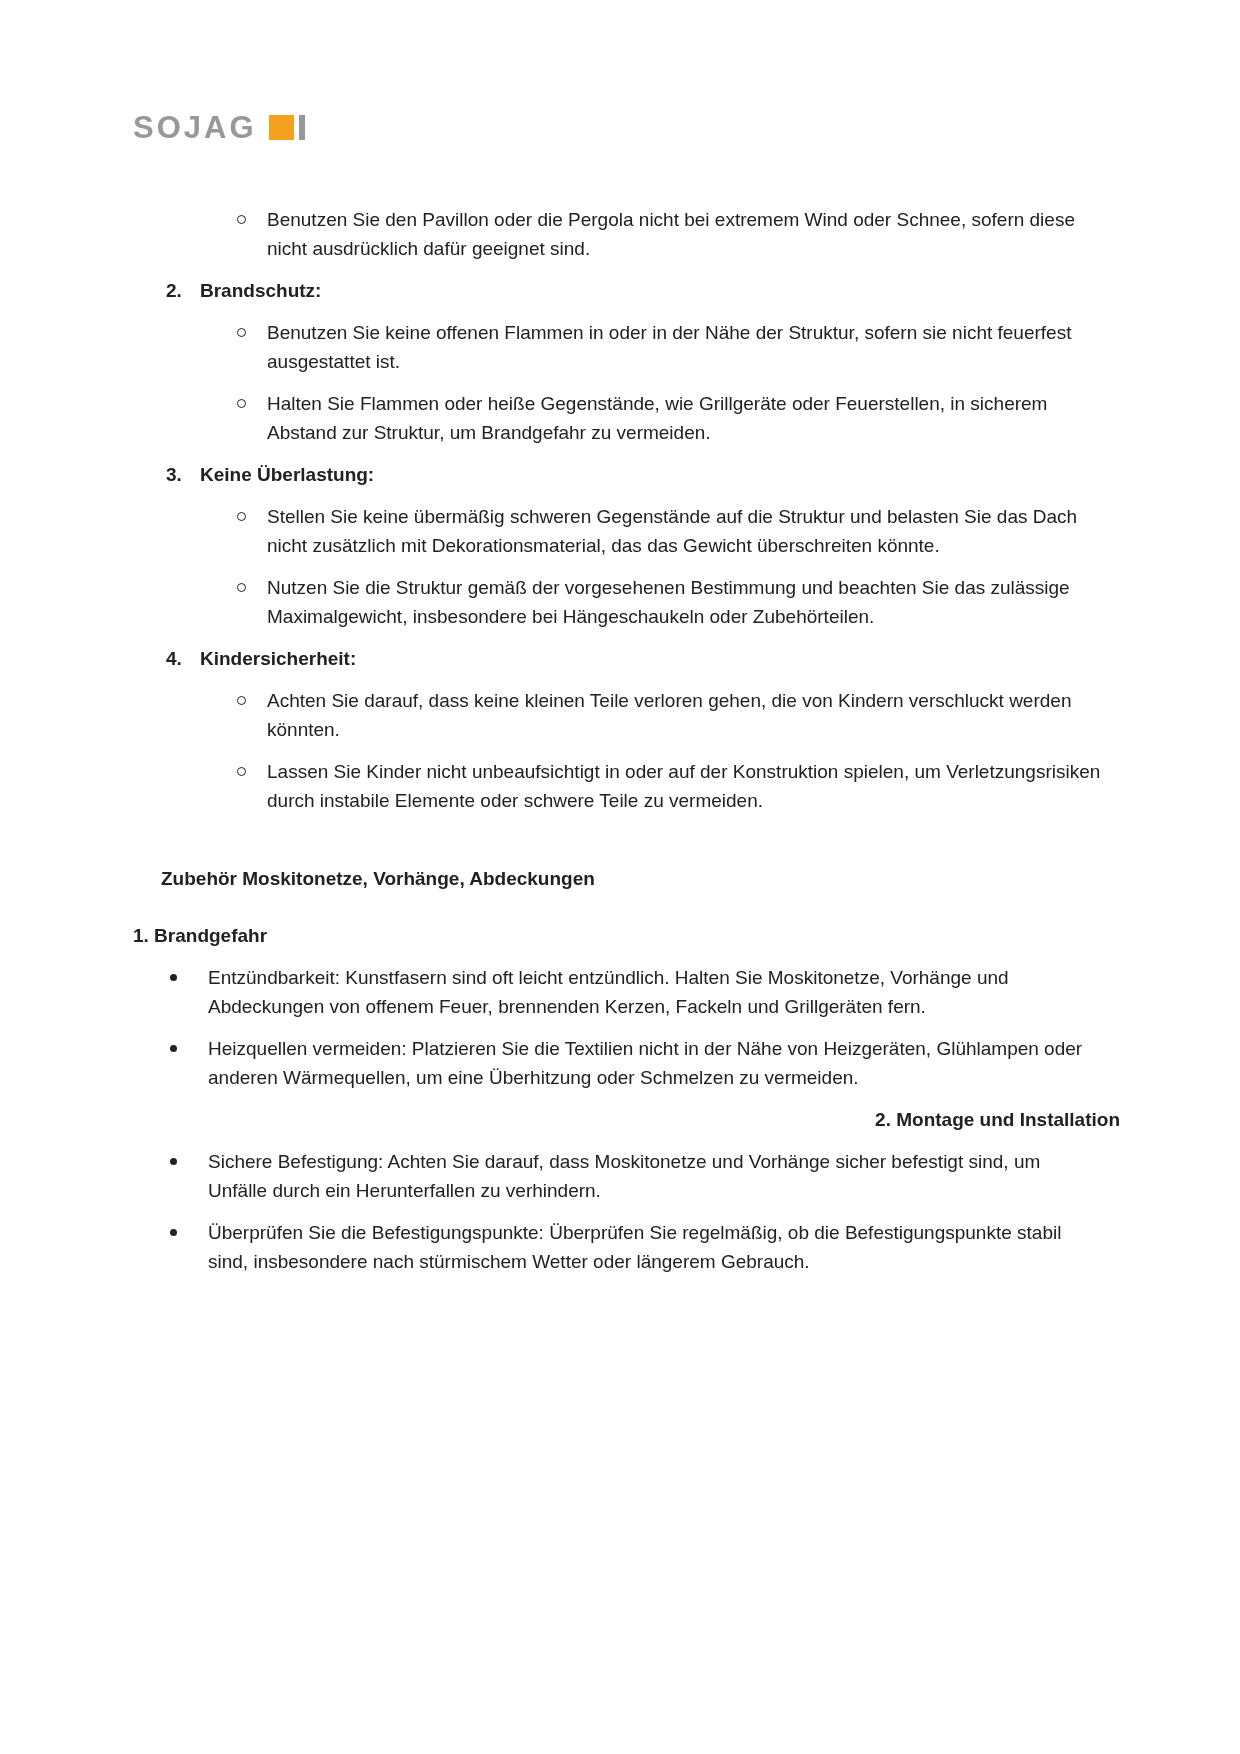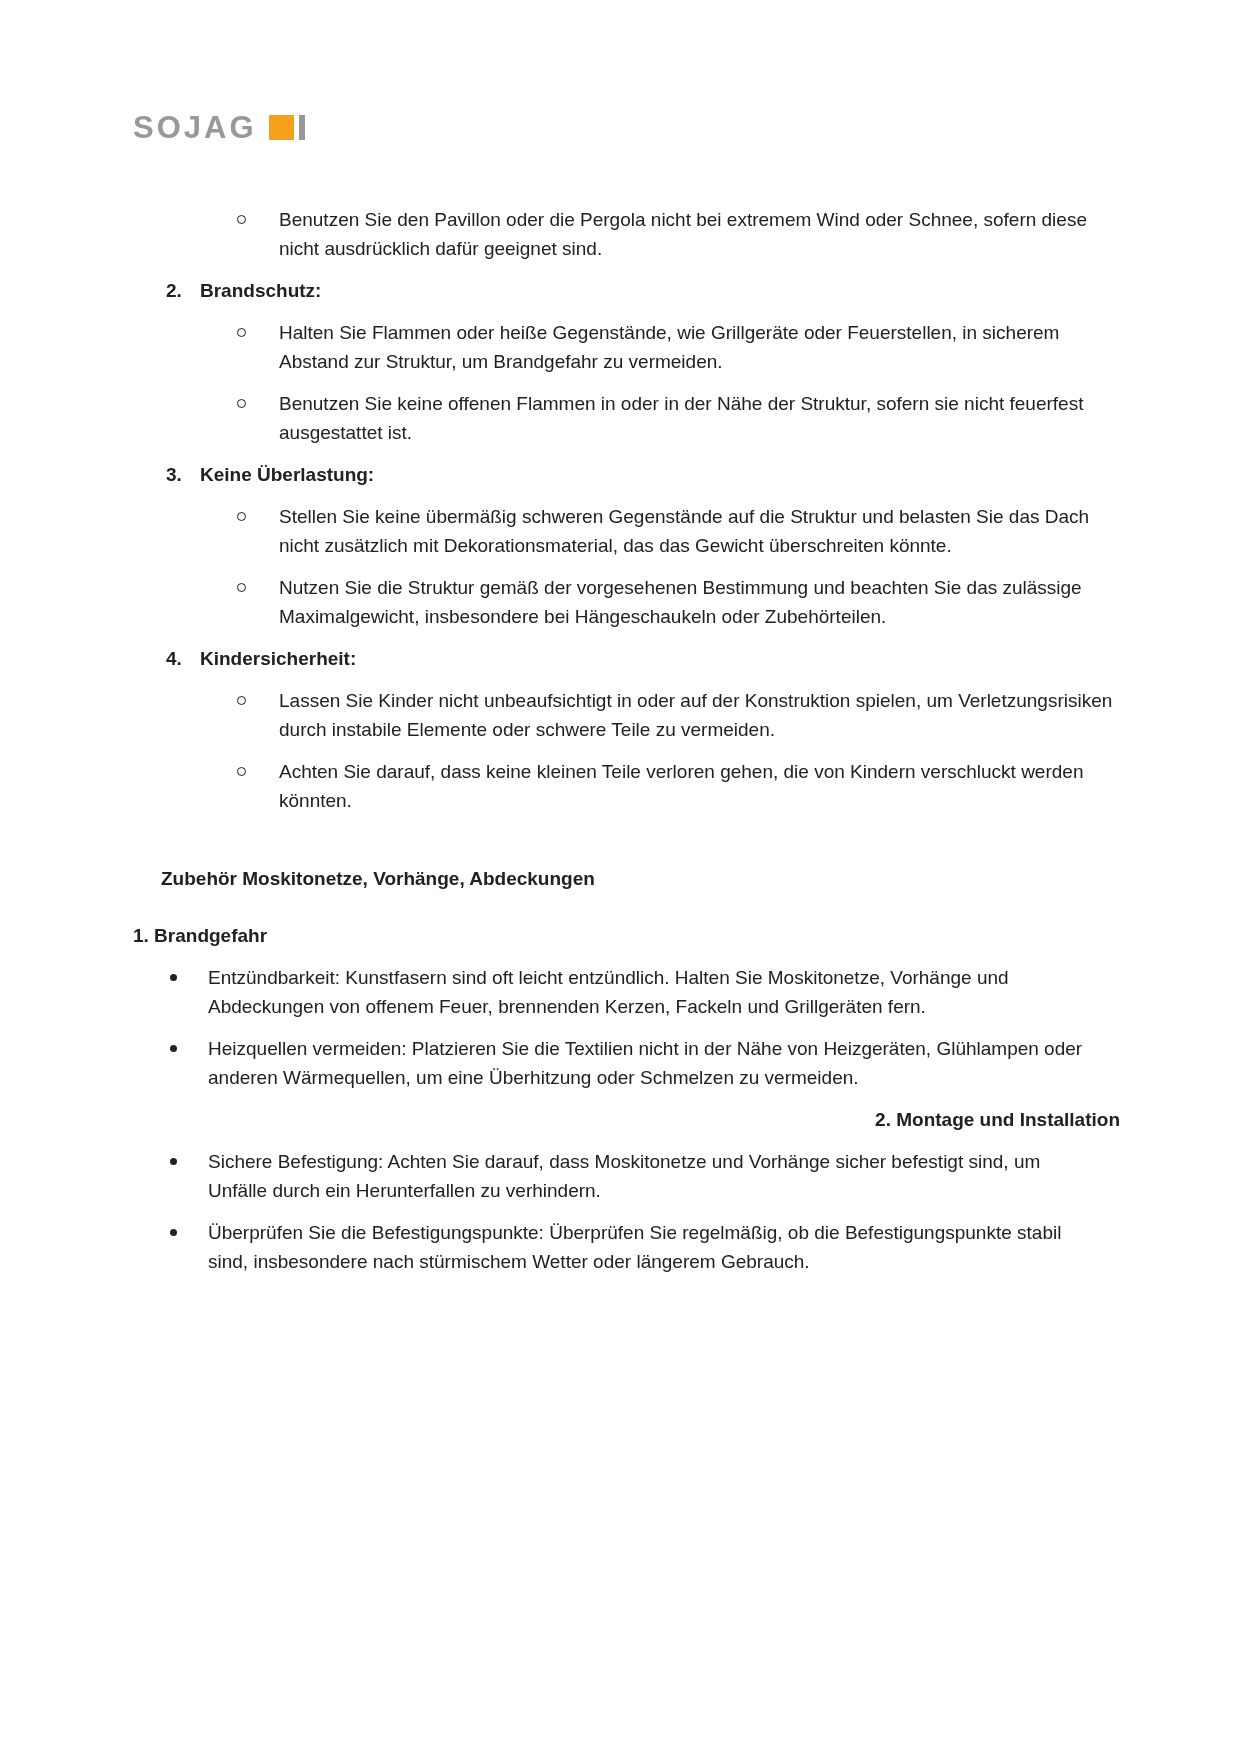--- a/index.html
+++ b/index.html
@@ -28,21 +28,21 @@
 
   
   .doc { font-size: 19px; line-height: 29px; }
   .block { margin-bottom: 13px; }
 
   
   .num-heading { display: flex; font-weight: 700; margin-left: 33px; margin-top: 0; }
   .num-heading .num { width: 34px; flex: 0 0 34px; }
 
   
-  .o-bullet { display: flex; margin-left: 104px; gap: 12px; }
+  .o-bullet { display: flex; margin-left: 104px; }
   .o-marker-cell { width: 30px; flex: 0 0 30px; }
   .o-marker {
     display: block;
     width: 9px; height: 9px;
     border: 1.5px solid #212121;
     border-radius: 50%;
     margin-top: 10px;
   }
   .o-text { max-width: 845px; }
 
@@ -83,27 +83,27 @@
     </div>
 
     <div class="block num-heading">
       <span class="num">2.</span>
       <span>Brandschutz:</span>
     </div>
     <div class="block o-bullet">
       <span class="o-marker-cell">
           <span class="o-marker"></span>
         </span>
-      <span class="o-text">Halten Sie Flammen oder heiße Gegenstände, wie Grillgeräte oder Feuerstellen, in sicherem Abstand zur Struktur, um Brandgefahr zu vermeiden.</span>
+      <span class="o-text">Benutzen Sie keine offenen Flammen in oder in der Nähe der Struktur, sofern sie nicht feuerfest ausgestattet ist.</span>
     </div>
     <div class="block o-bullet">
       <span class="o-marker-cell">
           <span class="o-marker"></span>
         </span>
-      <span class="o-text">Benutzen Sie keine offenen Flammen in oder in der Nähe der Struktur, sofern sie nicht feuerfest ausgestattet ist.</span>
+      <span class="o-text">Halten Sie Flammen oder heiße Gegenstände, wie Grillgeräte oder Feuerstellen, in sicherem Abstand zur Struktur, um Brandgefahr zu vermeiden.</span>
     </div>
 
     <div class="block num-heading">
       <span class="num">3.</span>
       <span>Keine Überlastung:</span>
     </div>
     <div class="block o-bullet">
       <span class="o-marker-cell">
           <span class="o-marker"></span>
         </span>
@@ -117,27 +117,27 @@
     </div>
 
     <div class="block num-heading">
       <span class="num">4.</span>
       <span>Kindersicherheit:</span>
     </div>
     <div class="block o-bullet">
       <span class="o-marker-cell">
           <span class="o-marker"></span>
         </span>
-      <span class="o-text">Lassen Sie Kinder nicht unbeaufsichtigt in oder auf der Konstruktion spielen, um Verletzungsrisiken durch instabile Elemente oder schwere Teile zu vermeiden.</span>
+      <span class="o-text">Achten Sie darauf, dass keine kleinen Teile verloren gehen, die von Kindern verschluckt werden könnten.</span>
     </div>
     <div class="block o-bullet">
       <span class="o-marker-cell">
           <span class="o-marker"></span>
         </span>
-      <span class="o-text">Achten Sie darauf, dass keine kleinen Teile verloren gehen, die von Kindern verschluckt werden könnten.</span>
+      <span class="o-text">Lassen Sie Kinder nicht unbeaufsichtigt in oder auf der Konstruktion spielen, um Verletzungsrisiken durch instabile Elemente oder schwere Teile zu vermeiden.</span>
     </div>
 
     <h2 class="block section-heading spacer-top" style="font-size:19px;">Zubehör Moskitonetze, Vorhänge, Abdeckungen</h2>
 
     <h3 class="block section-heading" style="font-size:19px;margin-top:28px;">1. Brandgefahr</h3>
     <div class="block disc-bullet">
       <span class="disc-marker-cell">
           <span class="disc-marker"></span>
         </span>
       <span class="disc-text">Entzündbarkeit: Kunstfasern sind oft leicht entzündlich. Halten Sie Moskitonetze, Vorhänge und Abdeckungen von offenem Feuer, brennenden Kerzen, Fackeln und Grillgeräten fern.</span>

